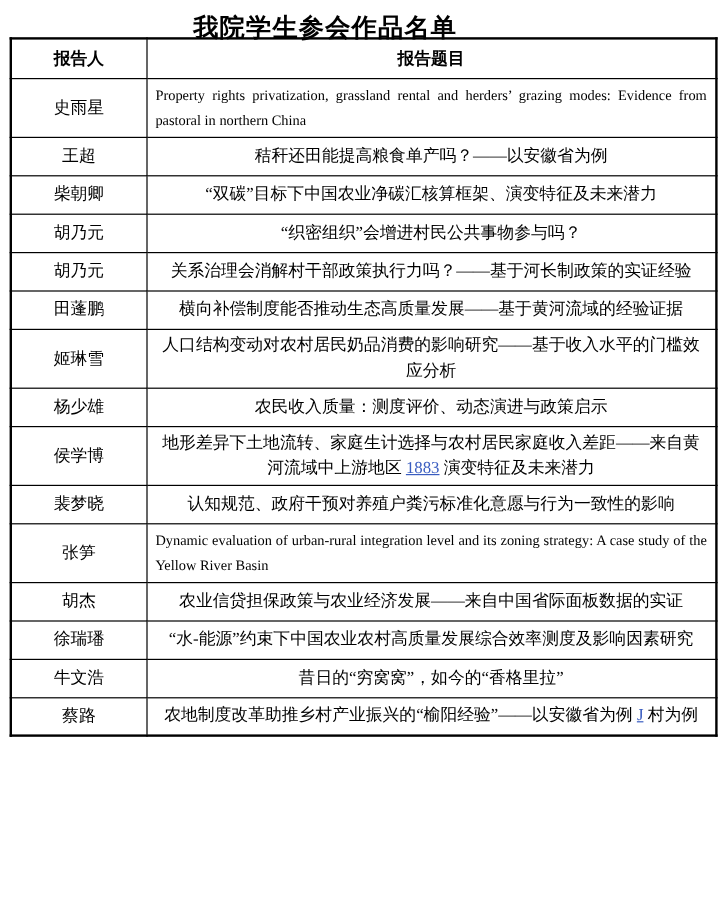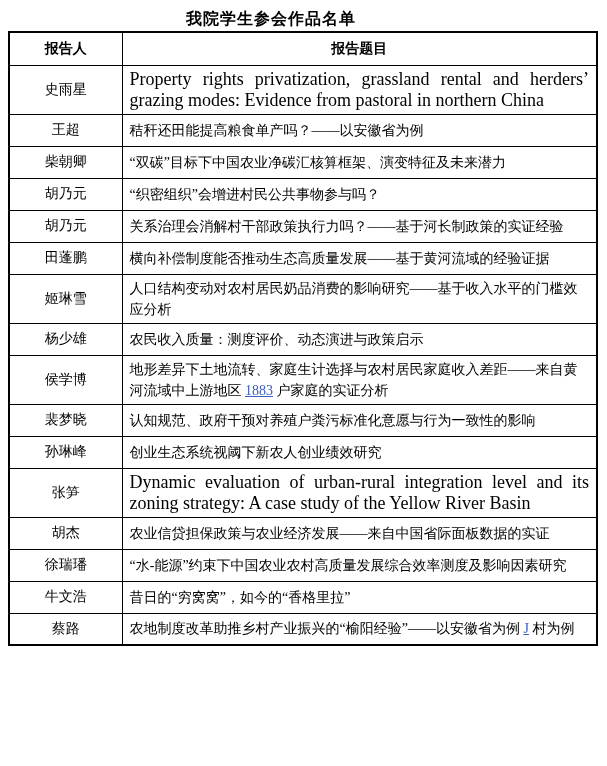--- a/index.html
+++ b/index.html
@@ -7,21 +7,21 @@
   html, body { margin: 0; padding: 0; background: #ffffff; }
   body {
     width: 607px; height: 766px;
     font-family: "Liberation Serif", "DejaVu Serif", serif;
     color: #000;
   }
   .doc-title {
     padding-top: 9px;
     width: 542px;
     text-align: center;
-    font-size: 16px;
+    font-size: 21px;
     font-weight: bold;
     letter-spacing: 1px;
     height: 31px;
   }
   table.report-table {
     border-collapse: collapse;
     table-layout: fixed;
     width: 588px;
     margin-left: 8px;
     border: 2px solid var(--color-border);
@@ -38,26 +38,26 @@
   tr.r1 { height: 32px; }
   tr.r2 { height: 44px; }
   tr.rh { height: 33px; }
   .report-table th {
     font-weight: bold;
     text-align: center;
     font-size: 14px;
   }
   td.name-cell { text-align: center; padding: 2px; }
   td.title-cell {
-    text-align: left;
+    text-align: center;
     padding: 3px 7px;
     line-height: 21px;
   }
   td.title-cell.en {
-    font-size: 18px;
+    font-size: 12px;
     text-align: justify;
   }
   .accent { color: var(--color-accent_text); text-decoration: underline; }
 </style>
 </head>
 <body>
 
 <div class="doc-title">我院学生参会作品名单</div>
 
 <table class="report-table">
@@ -98,29 +98,25 @@
   <tr class="r1">
     <td class="name-cell">姬琳雪</td>
     <td class="title-cell">人口结构变动对农村居民奶品消费的影响研究——基于收入水平的门槛效应分析</td>
   </tr>
   <tr class="r1">
     <td class="name-cell">杨少雄</td>
     <td class="title-cell">农民收入质量：测度评价、动态演进与政策启示</td>
   </tr>
   <tr class="r2">
     <td class="name-cell">侯学博</td>
-    <td class="title-cell"><span>地形差异下土地流转、家庭生计选择与农村居民家庭收入差距——来自黄河流域中上游地区 </span><span class="accent">1883</span><span> 户家庭的实证分析</span></td>
+    <td class="title-cell"><span>地形差异下土地流转、家庭生计选择与农村居民家庭收入差距——来自黄河流域中上游地区 </span><span class="accent">1883</span><span> 演变特征及未来潜力</span></td>
   </tr>
   <tr class="r1">
     <td class="name-cell">裴梦晓</td>
     <td class="title-cell">认知规范、政府干预对养殖户粪污标准化意愿与行为一致性的影响</td>
-  </tr>
-  <tr class="r1">
-    <td class="name-cell">孙琳峰</td>
-    <td class="title-cell">创业生态系统视阈下新农人创业绩效研究</td>
   </tr>
   <tr class="r2">
     <td class="name-cell">张笋</td>
     <td class="title-cell en">Dynamic evaluation of urban-rural integration level and its zoning strategy: A case study of the Yellow River Basin</td>
   </tr>
   <tr class="r1">
     <td class="name-cell">胡杰</td>
     <td class="title-cell">农业信贷担保政策与农业经济发展——来自中国省际面板数据的实证</td>
   </tr>
   <tr class="r1">

